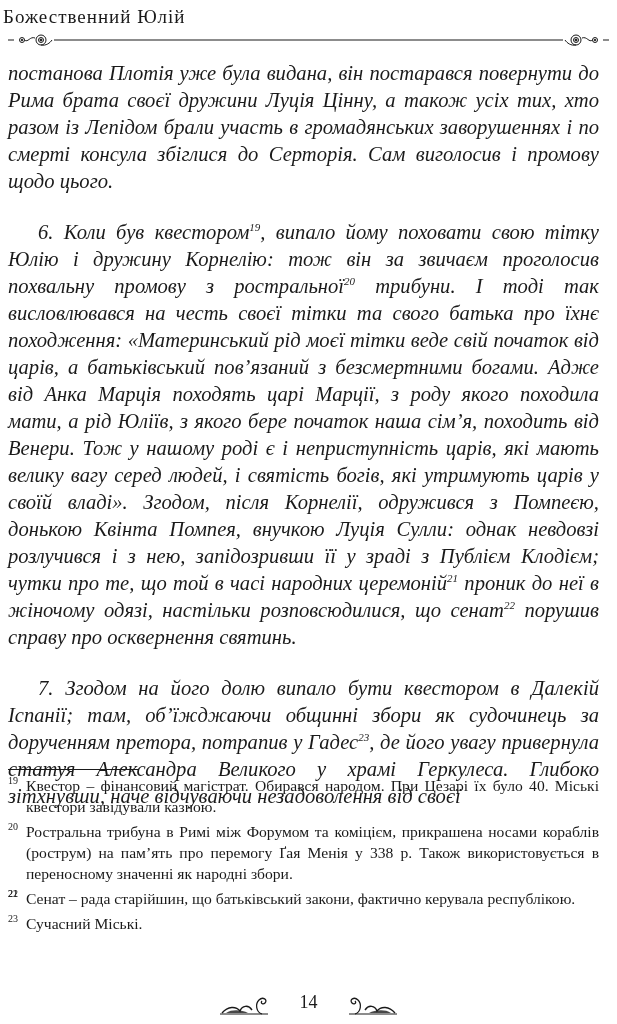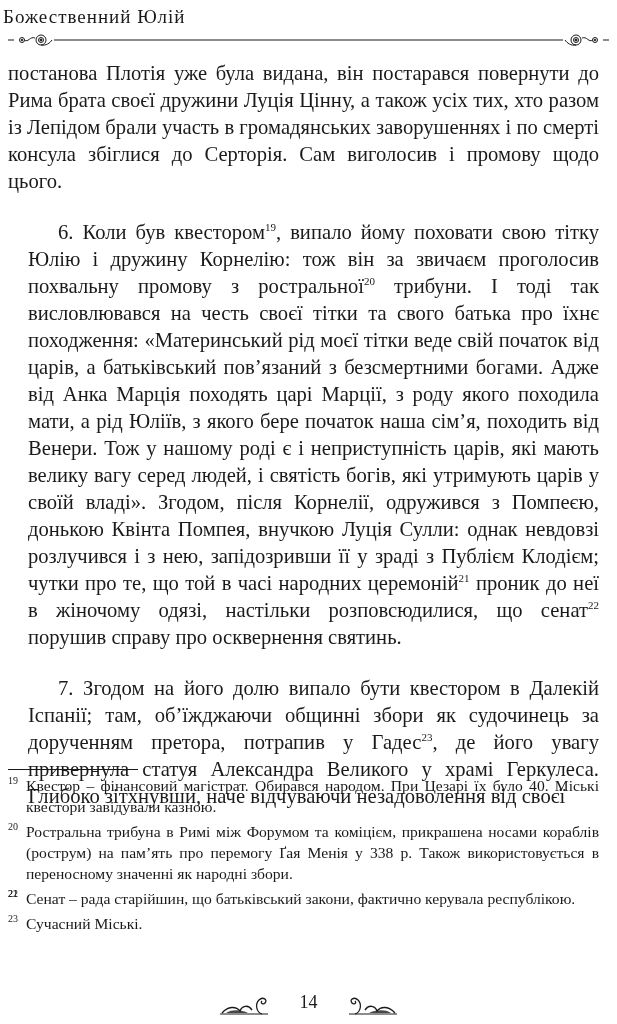--- a/index.html
+++ b/index.html
@@ -16,22 +16,22 @@
     font-size: 19px; letter-spacing: 1px; color: #1a1a1a;
   }
   .header-rule {
     position: absolute; top: 33px; left: 8px; width: 601px; height: 14px;
   }
   .body-text {
     position: absolute; left: 8px; top: 60px; width: 591px;
     font-size: 20.6px; line-height: 27px; text-align: justify;
     hyphens: manual;
   }
-  .body-text p { margin: 0; }
-  .body-text p.indent { text-indent: 30px; margin-top: 24px; margin-left: 20px; }
+  .body-text p { margin: 0; font-style: italic; }
+  .body-text p.indent { text-indent: 30px; margin-top: 24px; }
   sup { font-size: 11px; line-height: 0; vertical-align: 8px; }
   .fn-rule {
     position: absolute; left: 8px; top: 769px; width: 130px; height: 1px; background: #1a1a1a;
   }
   .footnotes {
     position: absolute; left: 8px; top: 775px; width: 591px;
     font-size: 15.6px; line-height: 21px;
   }
   .fn { position: relative; padding-left: 18px; margin-bottom: 4px; text-align: justify; }
   .fn-num {

